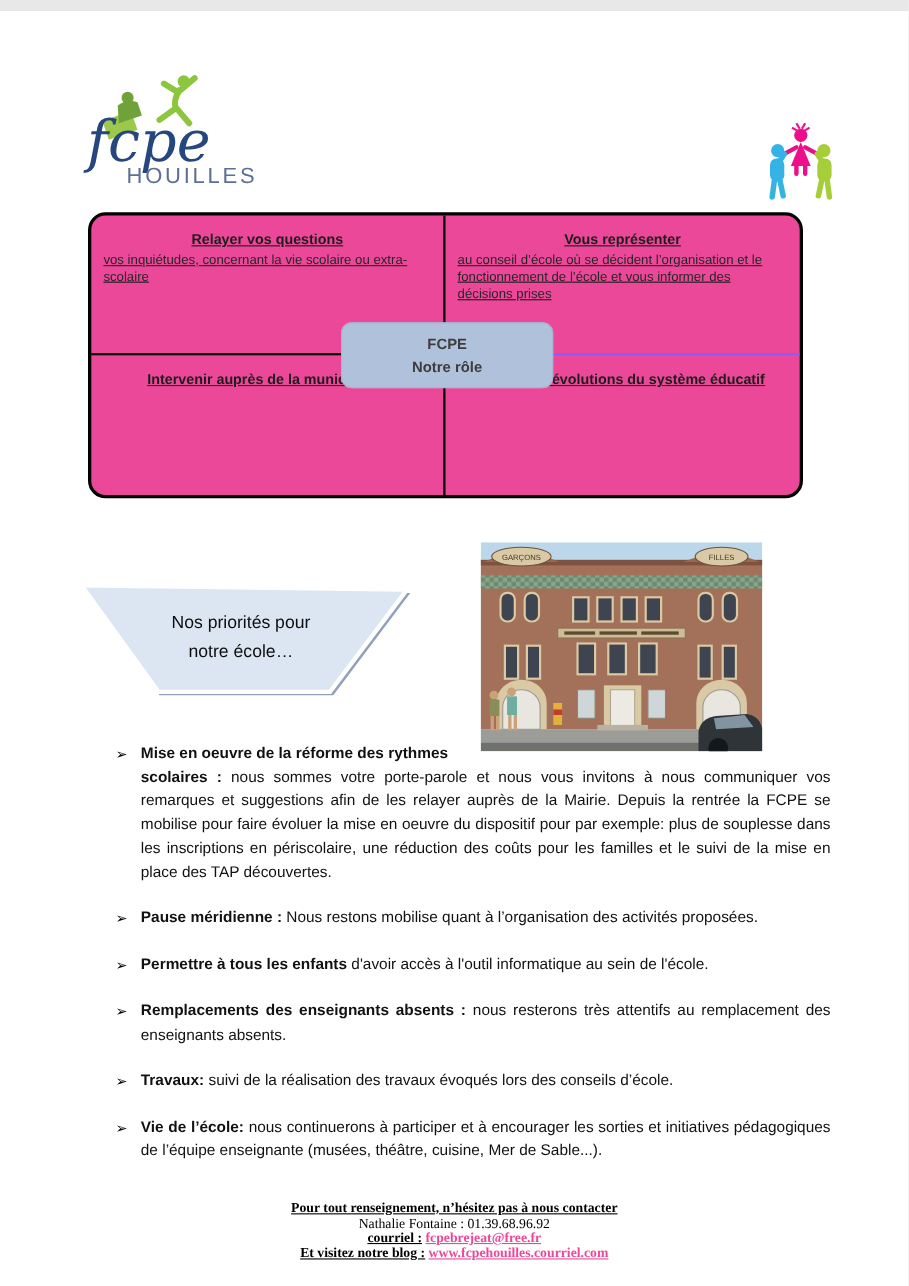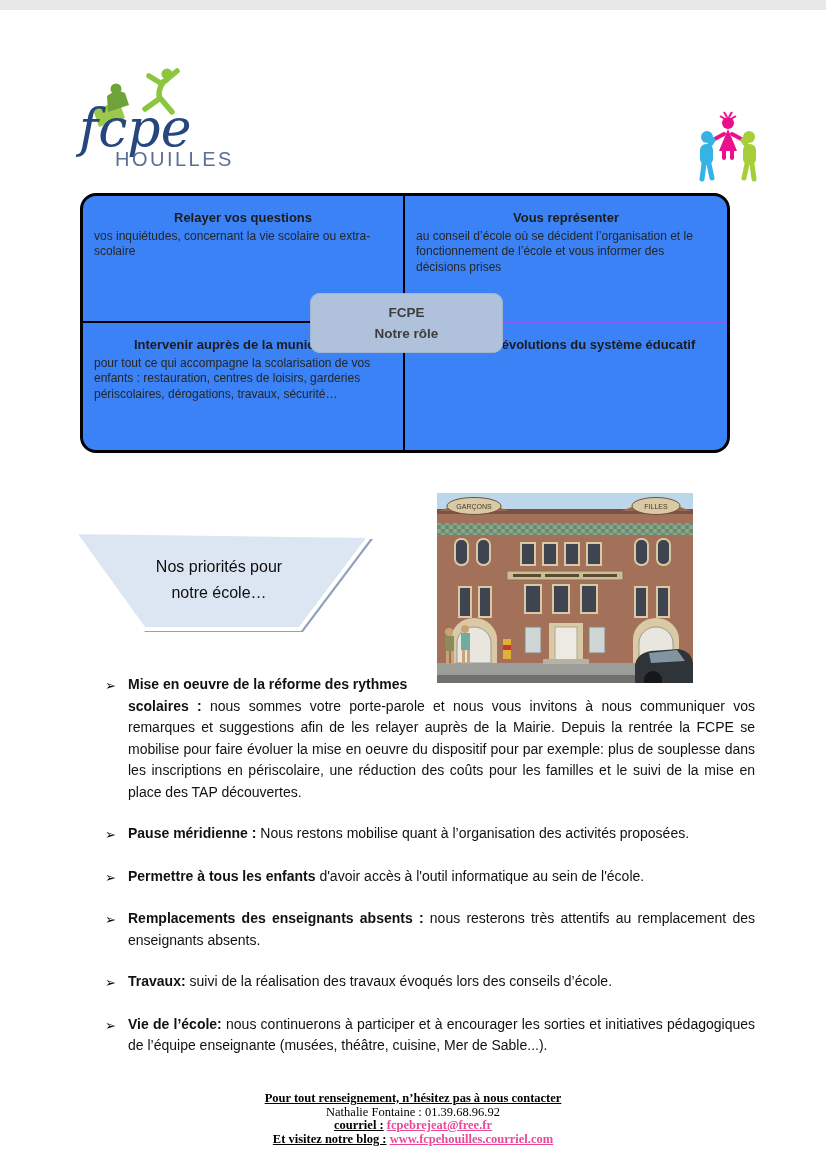--- a/index.html
+++ b/index.html
@@ -6,21 +6,21 @@
   .page{position:relative;width:826px;height:1169px;margin:10px auto;background:#ffffff;
         font-family:"Liberation Sans",sans-serif;color:#1a1a1a;overflow:hidden;}
 
   
   .fcpe-logo{position:absolute;left:63px;top:56px;width:180px;height:108px;}
   .family-logo{position:absolute;left:696px;top:100px;width:64px;height:72px;}
 
   
   .role-table{position:absolute;left:80px;top:183px;width:650px;height:260px;
       box-sizing:border-box;border:3px solid #000;border-radius:16px;
-      display:grid;grid-template-columns:1fr 1fr;grid-template-rows:1fr 1fr;background:#3b82f6;}
+      display:grid;grid-template-columns:1fr 1fr;grid-template-rows:1fr 1fr;background:#ec4899;text-decoration:underline;}
   .cell{box-sizing:border-box;padding:12px 11px 6px;font-size:12px;line-height:15.5px;color:#262626;}
   .cell-tl{border-right:2px solid #000;border-bottom:2px solid #000;}
   .cell-tr{border-bottom:2px solid #8b5cf6;}
   .cell-bl{border-right:2px solid #000;}
   .cell-title{font-weight:bold;text-align:center;font-size:13px;margin:2px 0 3px;color:#1c1c1c;}
   .cell-br .cell-body{text-align:center;white-space:nowrap;font-size:11.8px;}
 
   .center-box{position:absolute;left:310px;top:283px;width:193px;height:60px;background:#b0c1db;
       border-radius:10px;display:flex;flex-direction:column;align-items:center;justify-content:center;
       gap:6px;font-weight:bold;font-size:13.5px;color:#3d3d3d;box-shadow:0 0 0 1px #a3b4d0 inset;}
@@ -102,21 +102,20 @@
     <div class="cell cell-tl">
       <div class="cell-title">Relayer vos questions</div>
       <div class="cell-body">vos inquiétudes, concernant la vie scolaire ou extra-scolaire</div>
     </div>
     <div class="cell cell-tr">
       <div class="cell-title">Vous représenter</div>
       <div class="cell-body">au conseil d’école où se décident l’organisation et le fonctionnement de l’école et vous informer des décisions prises</div>
     </div>
     <div class="cell cell-bl">
       <div class="cell-title">Intervenir auprès de la municipalité</div>
-      <div class="cell-body">pour tout ce qui accompagne la scolarisation de vos enfants : restauration, centres de loisirs, garderies périscolaires, dérogations, travaux, sécurité…</div>
     </div>
     <div class="cell cell-br">
       <div class="cell-title">Suivre les évolutions du système éducatif</div>
     </div>
   </div>
 
   <div class="center-box">
     <span>FCPE</span>
     <span>Notre rôle</span>
   </div>

